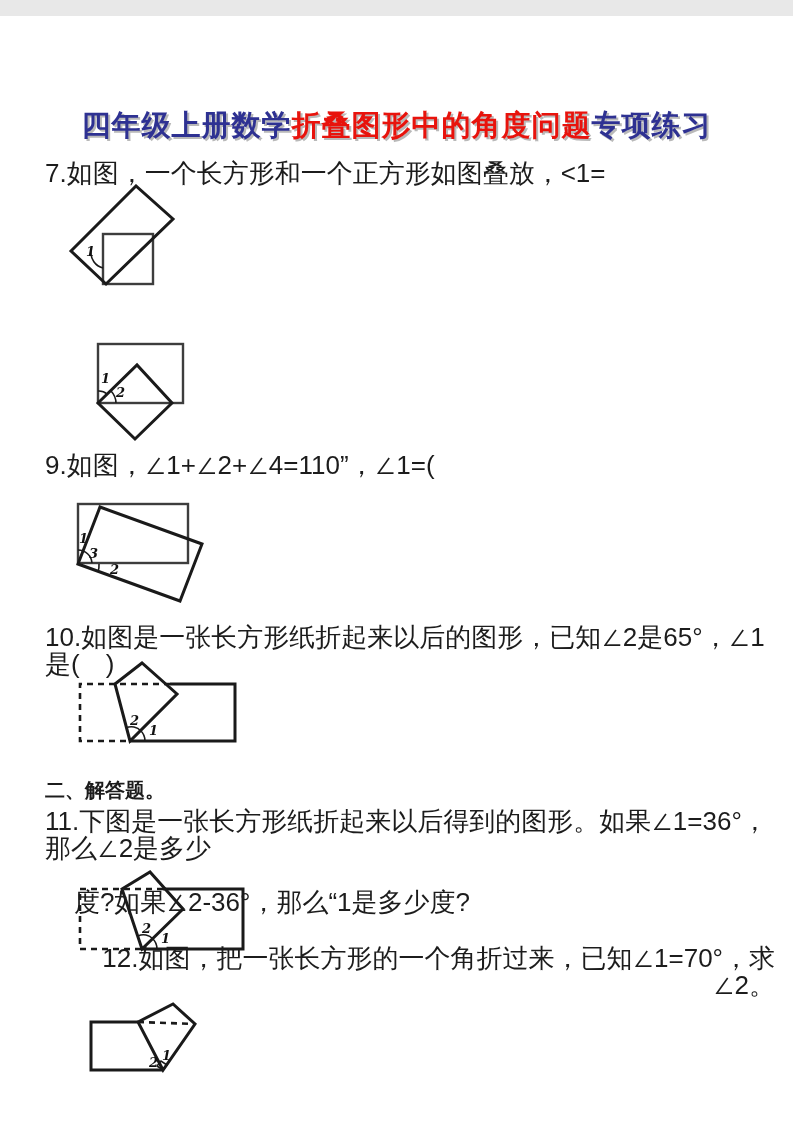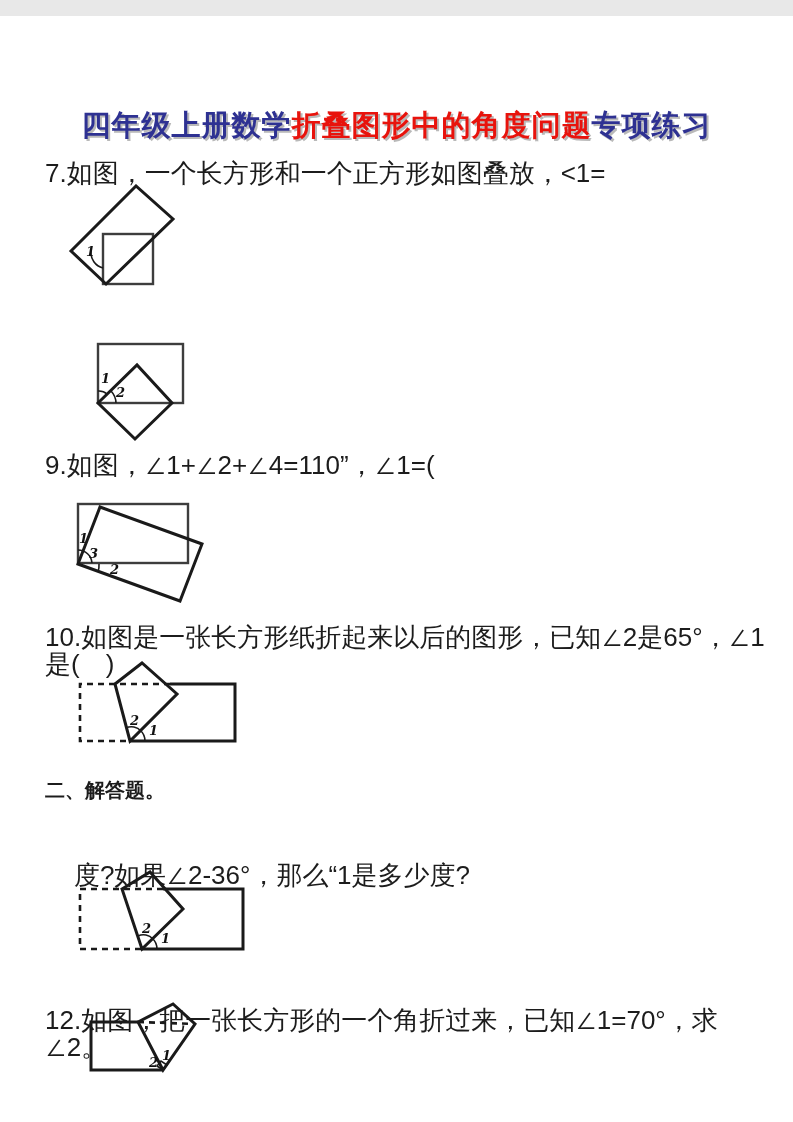--- a/index.html
+++ b/index.html
@@ -75,33 +75,33 @@
     <path d="M 95,28 L 160,28 L 160,85 L 55,85" class="s-main"></path>
     <polygon points="40,28 67,7 102,38 55,85" class="s-main"></polygon>
     <path d="M 51,72 A 13 13 0 0 1 66,75" class="s-arc"></path>
     <path d="M 65,74 A 15 15 0 0 1 70,85" class="s-arc"></path>
     <text x="55" y="69">2</text>
     <text x="74" y="79">1</text>
   </svg>
 
   <div class="section-head" style="top:761px;">二、解答题。</div>
 
-  <div class="q-text" style="top:792px;"><br>
+  <div class="q-text" style="top:792px;"><span>11.下图是一张长方形纸折起来以后得到的图形。如果∠1=36°，那么∠2是多少</span><br>
     <span>度?如果∠2-36°，那么“1是多少度?</span></div>
   <svg class="fig" style="left:75px;top:853px;" width="175" height="88" viewBox="0 0 175 88">
     <path d="M 88,20 L 5,20 L 5,80 L 67,80" class="s-dash"></path>
     <path d="M 88,20 L 168,20 L 168,80 L 67,80" class="s-main"></path>
     <polygon points="47,20 75,3 108,40 67,80" class="s-main"></polygon>
     <path d="M 63,67 A 13 13 0 0 1 78,70" class="s-arc"></path>
     <path d="M 77,69 A 15 15 0 0 1 82,80" class="s-arc"></path>
     <text x="67" y="64">2</text>
     <text x="86" y="74">1</text>
   </svg>
 
-  <div class="q-text" style="top:991px;">12.如图，把一张长方形的一个角折过来，已知∠1=70°，求∠2。</div>
+  <div class="q-text" style="top:929px;text-align:right;">12.如图，把一张长方形的一个角折过来，已知∠1=70°，求∠2。</div>
   <svg class="fig" style="left:85px;top:983px;" width="125" height="82" viewBox="0 0 125 82">
     <path d="M 53,23 L 6,23 L 6,71 L 78,71" class="s-main"></path>
     <polygon points="53,23 88,5 110,25 78,71" class="s-main"></polygon>
     <line x1="53" y1="23" x2="110" y2="25" class="s-dash"></line>
     <path d="M 78,71 L 72,67 L 76,62 L 82,66 Z" class="s-arc"></path>
     <text x="64" y="68">2</text>
     <text x="77" y="61">1</text>
   </svg>
 
 </div>

